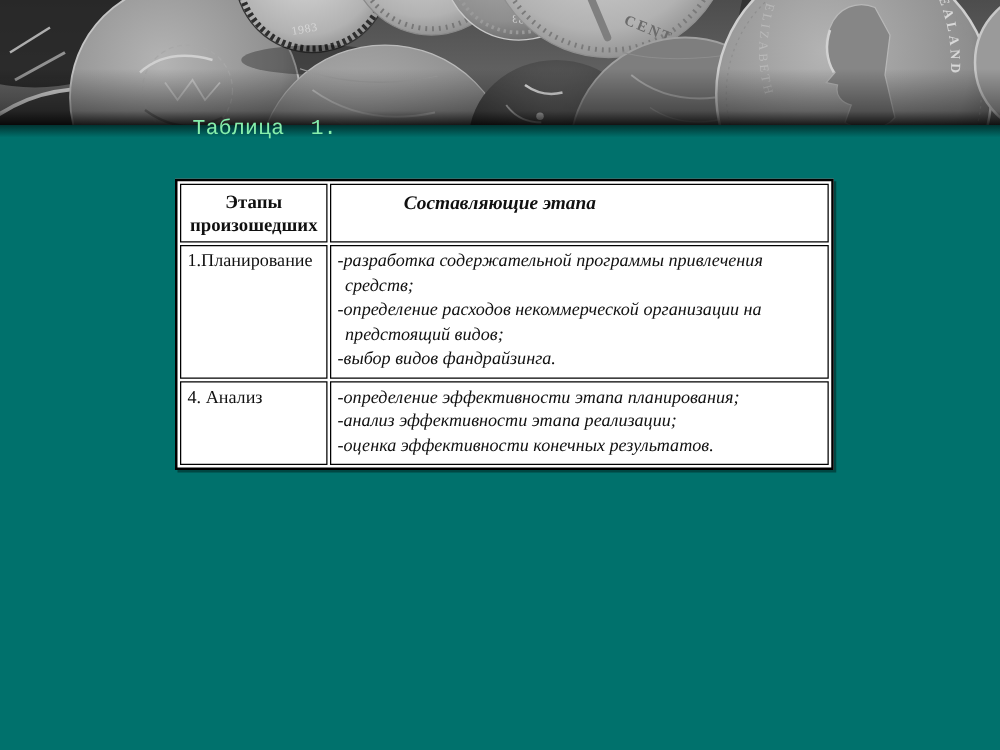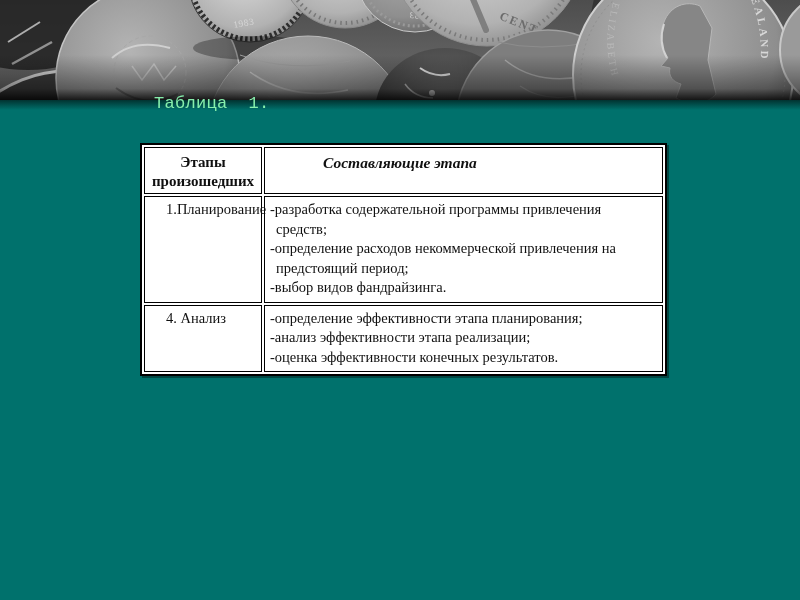--- a/index.html
+++ b/index.html
@@ -33,23 +33,23 @@
     table-layout:fixed;width:527px;
     box-shadow:2px 2px 0 rgba(0,20,18,0.45);
   }
   col.c1{width:118px;}
   col.c2{width:399px;}
   th,td{border:1px solid #000;vertical-align:top;color:#101010;background:#fff;}
   th{font-size:15px;line-height:19px;height:36px;padding:5px 2px 2px 2px;}
   th.head-stage{text-align:center;font-weight:bold;}
   th.head-comp{text-align:left;font-weight:bold;font-style:italic;font-size:15.5px;padding-left:58px;}
   td{font-size:14.5px;line-height:19.5px;}
-  td.stage-cell{padding:3px 2px 4px 21px;}
+  td.stage-cell{padding:3px 2px 4px 5px;}
   td.items-cell{padding:3px 34px 4px 5px;}
-  .item{padding-left:6px;text-indent:-6px;}
+  .item{padding-left:6px;text-indent:-6px;font-style:italic;}
 </style>
 </head>
 <body>
 
 <div class="slide">
 
   <div class="banner">
     <svg width="800" height="100" viewBox="0 0 800 100">
       <defs>
         <linearGradient id="bg" x1="0" y1="0" x2="0" y2="1">
@@ -176,21 +176,21 @@
         <tr>
           <th class="head-stage">Этапы произошедших</th>
           <th class="head-comp">Составляющие этапа</th>
         </tr>
       </thead>
       <tbody id="table-body">
   <tr>
     <td class="stage-cell">1.Планирование</td>
     <td class="items-cell">
               <div class="item">-разработка содержательной программы привлечения средств;</div>
-              <div class="item">-определение расходов некоммерческой привлечения на предстоящий период;</div>
+              <div class="item">-определение расходов некоммерческой организации на предстоящий видов;</div>
               <div class="item">-выбор видов фандрайзинга.</div>
             </td>
   </tr>
 
 
 
   <tr>
     <td class="stage-cell">4. Анализ</td>
     <td class="items-cell">
               <div class="item">-определение эффективности этапа планирования;</div>

